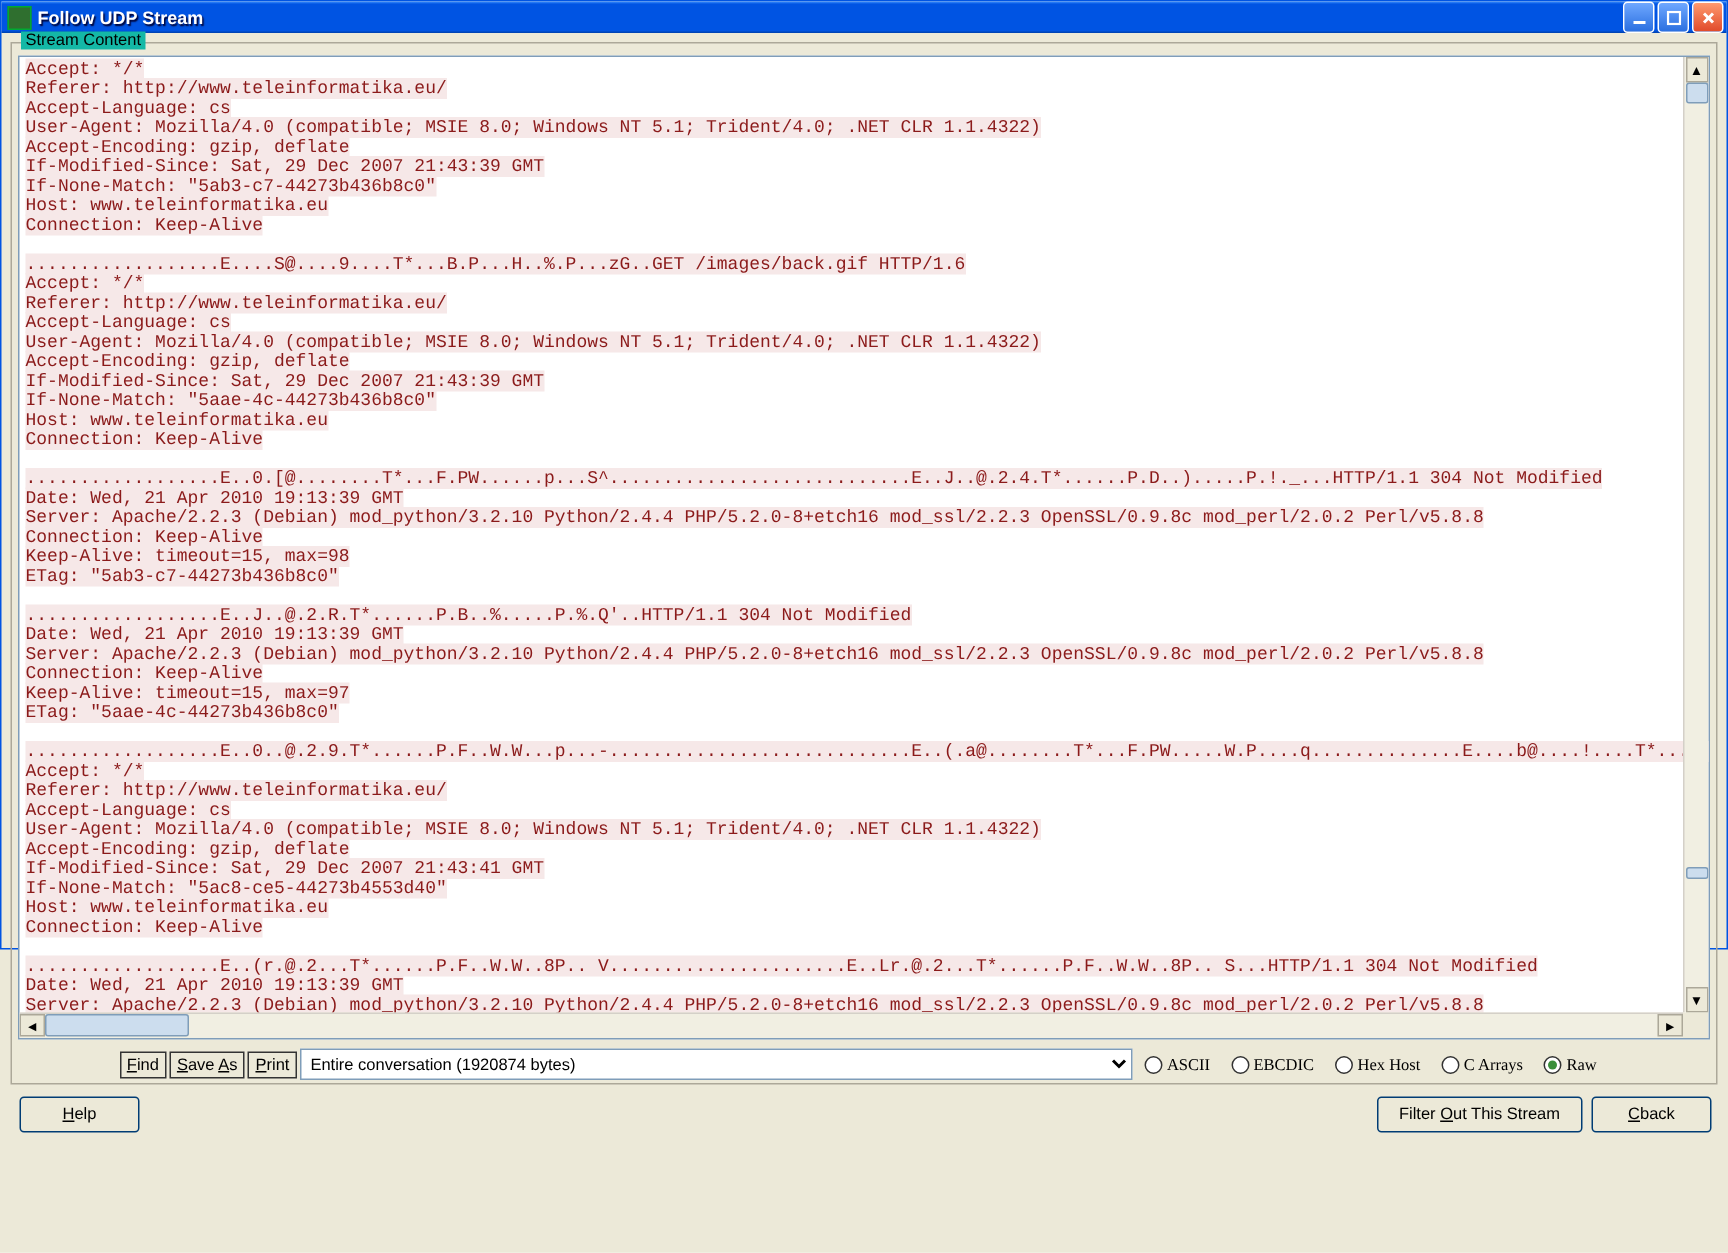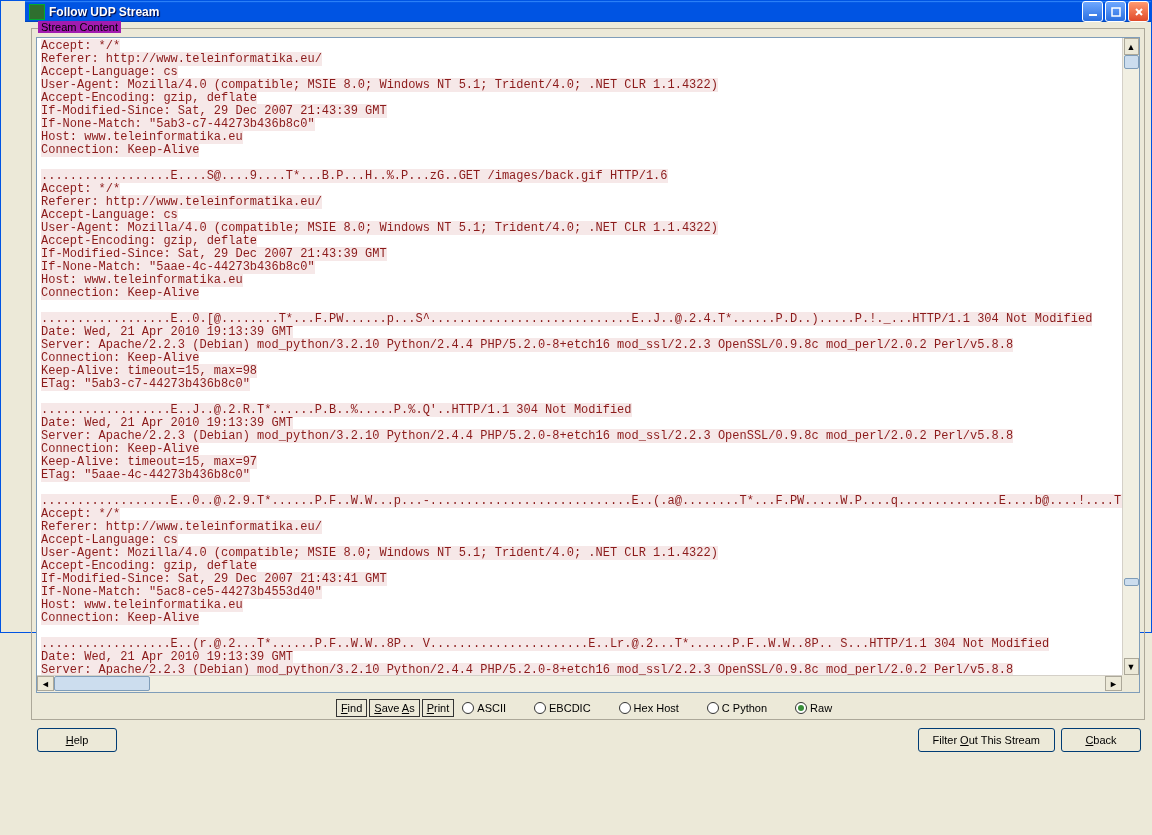--- a/index.html
+++ b/index.html
@@ -1,45 +1,45 @@
 <!DOCTYPE html>
 <html><head>
 <meta charset="utf-8">
 <style>
   * { box-sizing: border-box; }
   html, body { margin: 0; padding: 0; height: 100%; font-family: "Tahoma", "Geneva", sans-serif; font-size: 11px; background: #ece9d8; }
-  .window { width: 1152px; height: 633px; display: flex; flex-direction: column; background: #ece9d8; border: 1px solid #0054e3; padding-left: 24px; }
+  .window { width: 1152px; height: 633px; display: flex; flex-direction: column; background: #ece9d8; border: 1px solid #0054e3; }
   .titlebar { height: 26px; background: linear-gradient(to bottom, #3c91ff 0%, #0054e3 8%, #0054e3 92%, #0040ab 100%); display: flex; align-items: center; padding: 0 2px 0 4px; color: #fff; }
   .titlebar .app-icon { width: 16px; height: 16px; background:#2f6f2f; border:1px solid #0a3; margin-right: 4px; }
   .titlebar .title { font-weight: bold; font-size: 12px; flex: 0 0 auto; text-shadow: 1px 1px 1px #003; }
   .titlebar .spacer { flex: 1; }
   .winbtn { width: 21px; height: 21px; margin-left: 2px; border: 1px solid #fff; border-radius: 3px; display: inline-flex; align-items: center; justify-content: center; font-weight: bold; font-size: 12px; color:#fff; }
   .winbtn.min, .winbtn.max { background: linear-gradient(#6fa8ff,#2a6fe0); }
   .winbtn.close { background: linear-gradient(#ff9a6f,#e04a2a); }
   .client { flex:1; display:flex; flex-direction:column; padding:4px; }
   .groupbox { flex:1; border:1px solid #aca899; margin:2px 2px 4px 2px; position:relative; display:flex; flex-direction:column; }
-  .groupbox .legend { position:absolute; top:-8px; left:6px; background:#a21caf; padding:0 3px; font-size:11px; }
+  .groupbox .legend { position:absolute; top:-8px; left:6px; background:#14b8a6; padding:0 3px; font-size:11px; }
   .stream-wrap { flex:1; margin:8px 4px 4px 4px; background:#fff; border:1px solid #7f9db9; position:relative; overflow:hidden; display:flex; flex-direction:column; }
   .stream-content { flex:1; overflow:hidden; position:relative; }
   pre.stream { margin:0; padding:2px 4px; font-family: "Courier New", monospace; font-size:12px; line-height:13px; color:#8b1a1a; white-space:pre; }
   pre.stream span.hl { background:#f6e8e8;text-align:right; }
   .vscroll { position:absolute; right:0; top:0; bottom:17px; width:17px; background:#f1efe2; border-left:1px solid #d4d0c8; display:flex; flex-direction:column; align-items:center; }
   .vscroll .arrow { width:15px; height:17px; background:#ece9d8; border:1px solid #aca899; font-size:9px; display:flex; align-items:center; justify-content:center; }
   .vscroll .track { flex:1; width:15px; position:relative; }
   .vscroll .thumb { position:absolute; left:0; width:15px; background:#cde; border:1px solid #7f9db9; border-radius:2px; }
   .hscroll { position:absolute; left:0; right:17px; bottom:0; height:17px; background:#f1efe2; border-top:1px solid #d4d0c8; display:flex; }
   .hscroll .arrow { width:17px; height:15px; background:#ece9d8; border:1px solid #aca899; font-size:9px; display:flex; align-items:center; justify-content:center; }
   .hscroll .track { flex:1; position:relative; }
   .hscroll .thumb { position:absolute; top:0; height:15px; background:#cde; border:1px solid #7f9db9; border-radius:2px; }
   .corner { position:absolute; right:0; bottom:0; width:17px; height:17px; background:#ece9d8; }
   .controls-row { display:flex; align-items:center; padding:2px 4px; gap:2px;justify-content:center; }
   .btn { background:#ece9d8; border:1px solid #333; padding:2px 4px; font-size:11px; cursor:default; }
   .btn u { text-decoration: underline; }
   select.convo { flex:0 0 auto; width:555px; height:21px; border:1px solid #7f9db9; background:#fff; font-size:11px; padding:1px 2px; }
-  .radios { display:flex; align-items:center; gap:20px; margin-left:6px; }
+  .radios { display:flex; align-items:center; gap:6px; margin-left:6px;font-family:Liberation Serif, serif; }
   .radio { display:inline-flex; align-items:center; margin-right:8px; font-size:11px; }
   .radio .dot { width:12px; height:12px; border:1px solid #333; border-radius:50%; margin-right:3px; display:inline-flex; align-items:center; justify-content:center; background:#fff; }
   .radio.sel .dot::after { content:""; width:6px; height:6px; background:#3a8f3a; border-radius:50%; }
   .bottom-row { display:flex; align-items:center; padding:4px 6px 6px 6px; }
   .bottom-row .spacer { flex:1; }
   .bigbtn { min-width:80px; height:24px; border:1px solid #003c74; background:#ece9d8; border-radius:3px; padding:0 14px; font-size:11px; display:inline-flex; align-items:center; justify-content:center; margin-left:6px; }
   .bigbtn.help { margin-left:2px; }
 </style>
 </head>
 <body>
@@ -141,36 +141,39 @@
           </div>
           <div class="arrow">►</div>
         </div>
         <div class="corner"></div>
       </div>
 
       <div class="controls-row">
         <div class="btn"><u>F</u><span></span>ind</div>
         <div class="btn"><u>S</u>ave <u>A</u>s</div>
         <div class="btn"><u>P</u>rint</div>
+        <select class="convo">
+          <option>Entire conversation (1920874 bytes)</option>
+        </select>
         <div class="radios">
           <label class="radio">
               <span class="dot"></span>
               <span>ASCII</span>
             </label>
           <label class="radio">
               <span class="dot"></span>
               <span>EBCDIC</span>
             </label>
           <label class="radio">
               <span class="dot"></span>
               <span>Hex Host</span>
             </label>
           <label class="radio">
               <span class="dot"></span>
-              <span>C Python</span>
+              <span>C Arrays</span>
             </label>
           <label class="radio sel">
               <span class="dot"></span>
               <span>Raw</span>
             </label>
         </div>
       </div>
     </div>
 
     <div class="bottom-row">

